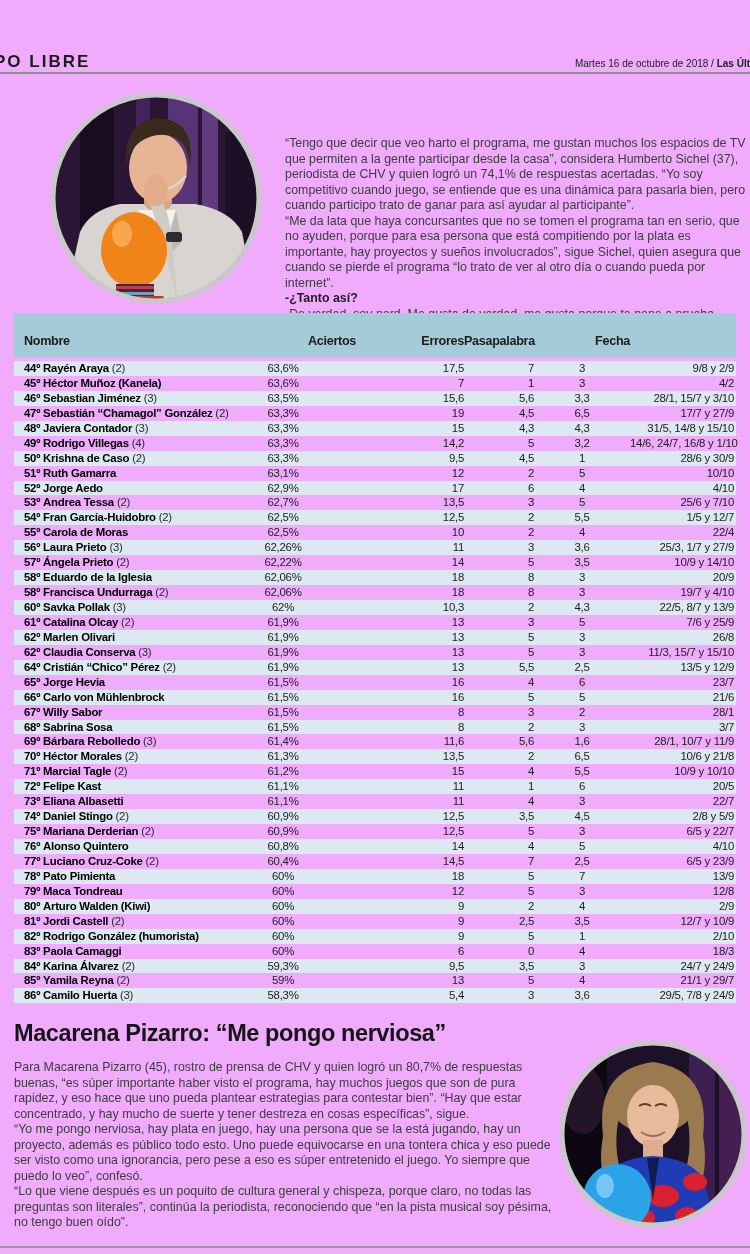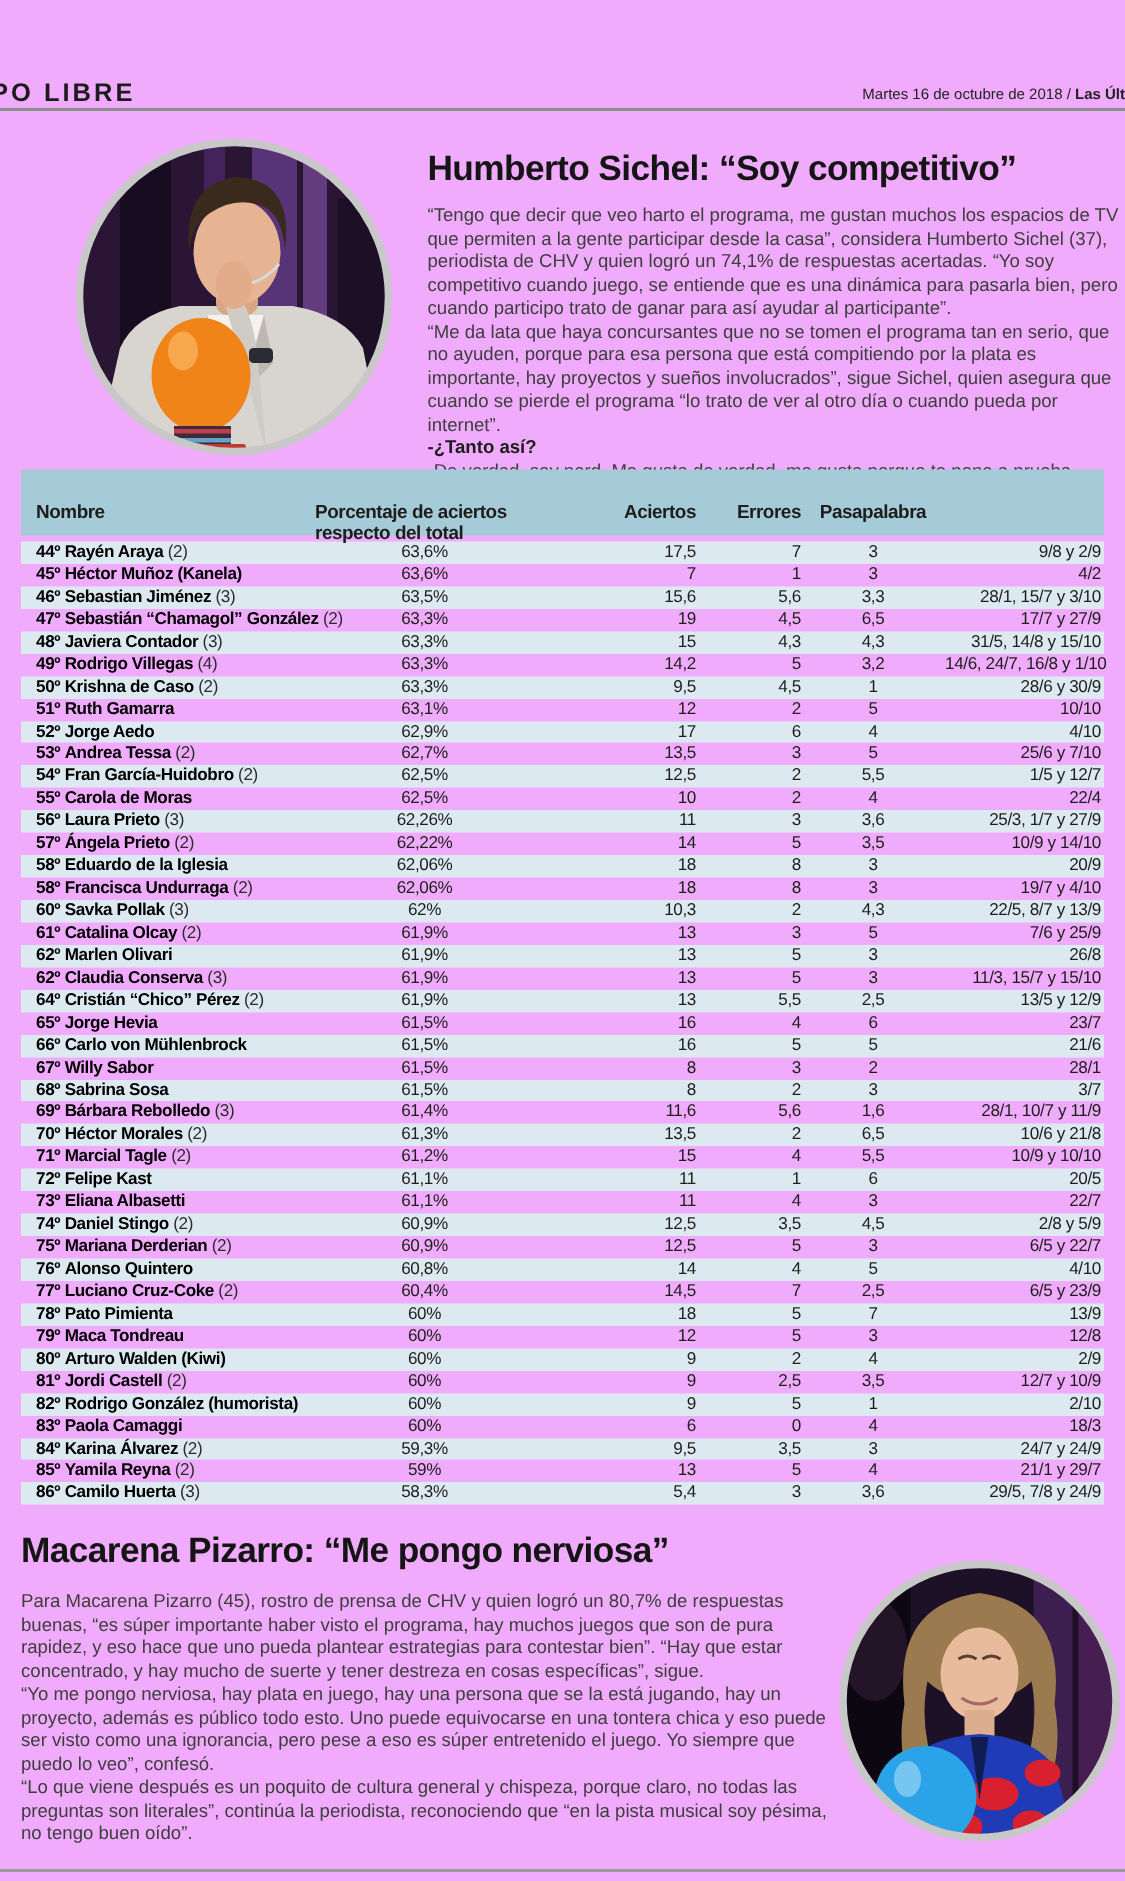--- a/index.html
+++ b/index.html
@@ -104,35 +104,34 @@
         <ellipse cx="72" cy="142" rx="10" ry="13" fill="#f9ab52" opacity="0.9"></ellipse>
         <rect x="66" y="192" width="38" height="12" fill="#3a2d3a"></rect>
         <rect x="66" y="194" width="38" height="3" fill="#c43b4e"></rect>
         <rect x="66" y="200" width="38" height="3" fill="#6da0c8"></rect>
         <rect x="56" y="204" width="58" height="10" rx="2" fill="#c0392b"></rect>
       </g>
       <circle cx="106" cy="106" r="103" fill="none" stroke="#c8c8c8" stroke-width="5"></circle>
     </svg>
   </div>
 
-  <h1 class="headline headline-top">Humberto Sichel: “Soy competitivo”</h1>
   <div class="article article-top">
     <p>“Tengo que decir que veo harto el programa, me gustan muchos los espacios de TV que permiten a la gente participar desde la casa”, considera Humberto Sichel (37), periodista de CHV y quien logró un 74,1% de respuestas acertadas. “Yo soy competitivo cuando juego, se entiende que es una dinámica para pasarla bien, pero cuando participo trato de ganar para así ayudar al participante”.</p>
     <p>“Me da lata que haya concursantes que no se tomen el programa tan en serio, que no ayuden, porque para esa persona que está compitiendo por la plata es importante, hay proyectos y sueños involucrados”, sigue Sichel, quien asegura que cuando se pierde el programa “lo trato de ver al otro día o cuando pueda por internet”.</p>
     <p class="q">-¿Tanto así?</p>
     <p>-De verdad, soy nerd. Me gusta de verdad, me gusta porque te pone a prueba.</p>
   </div>
 
   <div class="rank-table">
     <div class="tgrid thead">
       <div class="h-name">Nombre</div>
-      <div>Porcentaje de aciertos respecto del total</div>
       <div class="h-right">Aciertos</div>
       <div class="h-right">Errores</div>
       <div class="h-center">Pasapalabra</div>
+      <div class="h-right">Fecha</div>
     </div>
     <div class="tbody">
     <div class="tgrid trow">
       <div class="c name"><span class="rank">44º</span><span>Rayén Araya</span><span class="note"> (2)</span></div>
       <div class="c pct">63,6%</div>
       <div class="c num">17,5</div>
       <div class="c num">7</div>
       <div class="c mid">3</div>
       <div class="c fecha">9/8 y 2/9</div>
     </div>

